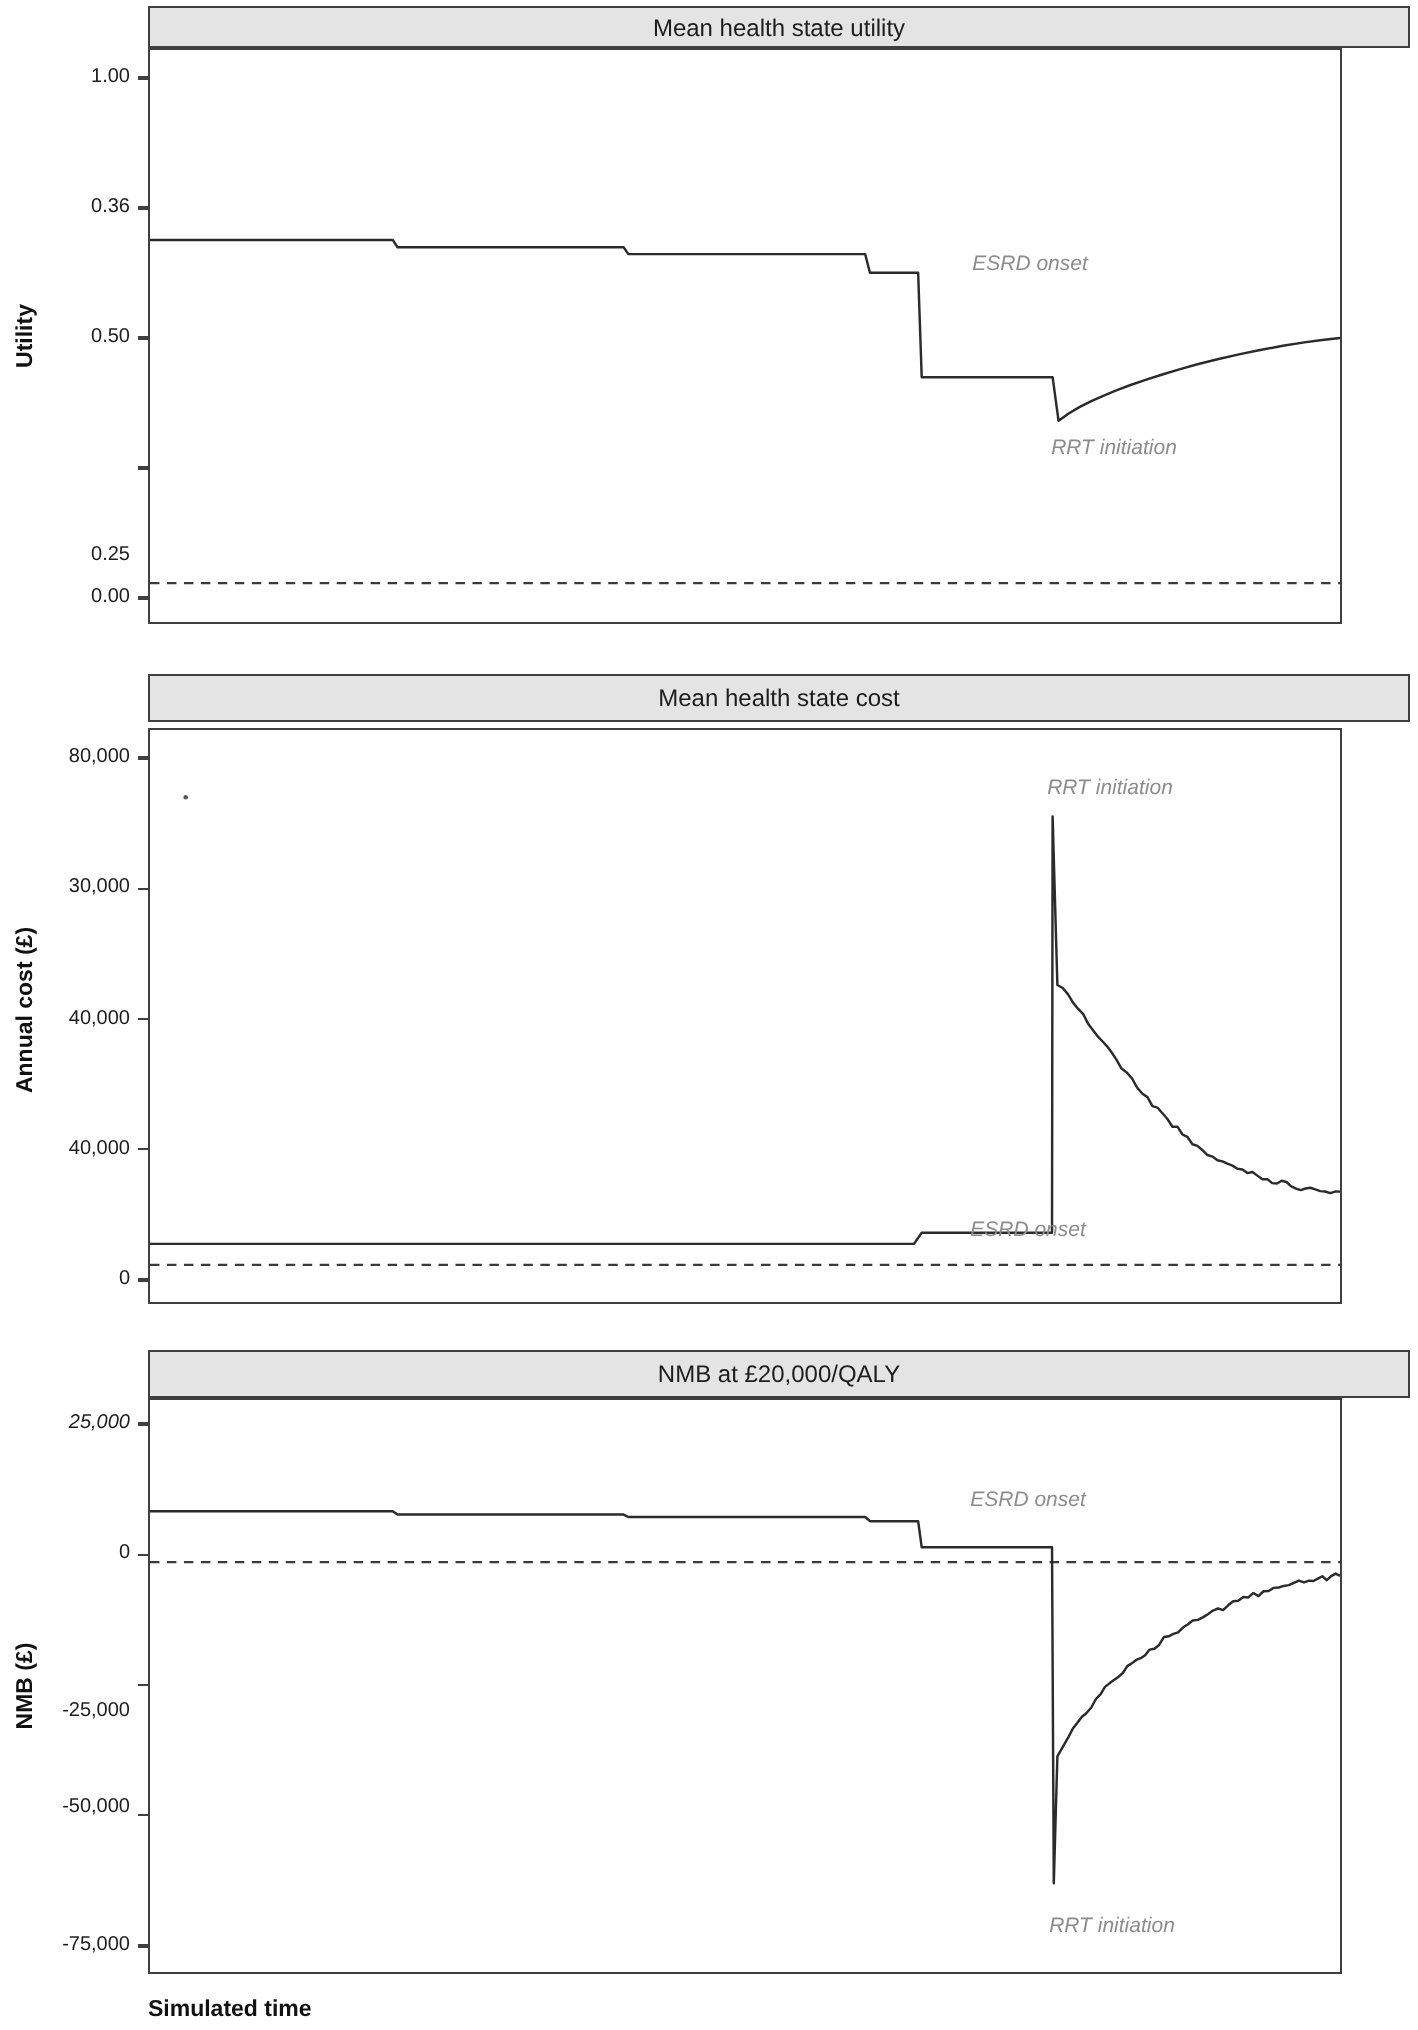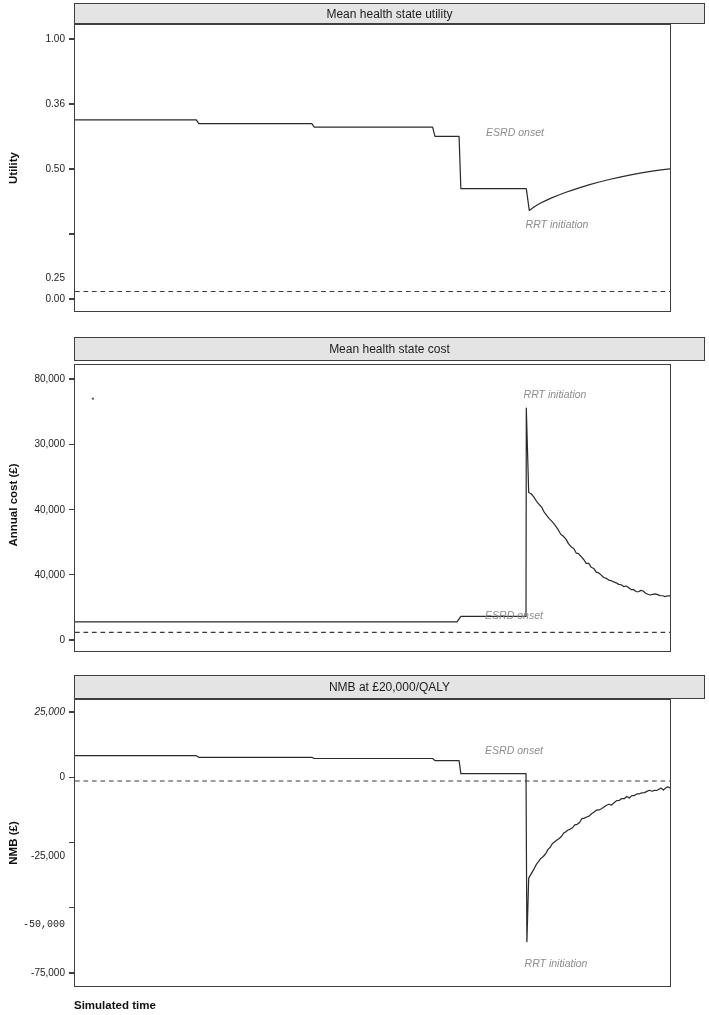--- a/index.html
+++ b/index.html
@@ -102,21 +102,21 @@
     <span>NMB at £20,000/QALY</span>
   </div>
   <div id="yaxis-2" class="yaxis">
       <div class="ytick-mark" style="top: 12.4px;"></div>
       <div class="ytick-label" style="top: 6px; font-style: italic;">25,000</div>
       <div class="ytick-mark" style="top: 77.6px;"></div>
       <div class="ytick-label" style="top: 71.3px;">0</div>
       <div class="ytick-mark" style="top: 142.8px;"></div>
       <div class="ytick-label" style="top: 150px;">-25,000</div>
       <div class="ytick-mark" style="top: 208px;"></div>
-      <div class="ytick-label" style="top: 219px; font-family: Liberation Mono, monospace;">-50,000</div>
+      <div class="ytick-label" style="top: 198px;">-50,000</div>
       <div class="ytick-mark" style="top: 273.3px;"></div>
       <div class="ytick-label" style="top: 266.9px;">-75,000</div>
     </div>
   <div id="ylab-2" class="ylab">NMB (£)</div>
   <div id="plot-2" class="plot">
       <svg viewBox="0 0 631 288" width="631" height="288">
         <line x1="0" x2="631" y1="78.26" y2="78.26" stroke="#3a3a3a" stroke-width="1.2" stroke-dasharray="5 4"></line>
         <polyline points="0.00,51.39 128.72,51.39 131.25,53.09 251.14,53.09 253.66,54.39 379.23,54.39 381.75,56.61 407.31,56.61 409.20,70.43 478.30,70.43 479.24,248.61 481.14,181.30 487.13,170.87 489.45,166.39 491.76,163.51 494.07,160.43 496.60,158.29 499.12,155.42 501.65,150.78 504.01,148.48 506.38,144.45 508.74,142.60 511.11,140.87 513.48,139.19 515.84,137.09 518.21,133.45 520.57,132.00 522.94,130.19 525.31,129.25 527.67,127.72 530.04,124.70 532.56,124.22 535.09,122.23 537.61,118.05 540.14,117.65 542.66,116.38 545.18,115.53 547.71,112.99 550.23,111.39 552.91,109.23 555.60,108.94 558.28,107.61 560.96,105.91 563.64,104.01 566.32,102.91 569.00,103.77 571.69,101.22 574.37,99.06 577.05,98.84 579.73,96.82 582.41,97.04 585.09,94.66 587.78,96.33 590.46,93.76 593.14,93.65 595.82,91.96 598.50,91.79 601.19,90.93 603.87,90.52 606.55,89.31 609.23,88.09 611.91,89.10 614.59,88.17 616.94,88.32 619.28,87.05 621.63,85.79 623.97,87.88 626.31,85.72 628.66,84.39 631.00,85.57" fill="none" stroke="#2b2b2b" stroke-width="1.3" stroke-linejoin="round"></polyline>
       </svg>
       <div class="ann" style="left: 439px; top: 50px;">ESRD onset</div>

